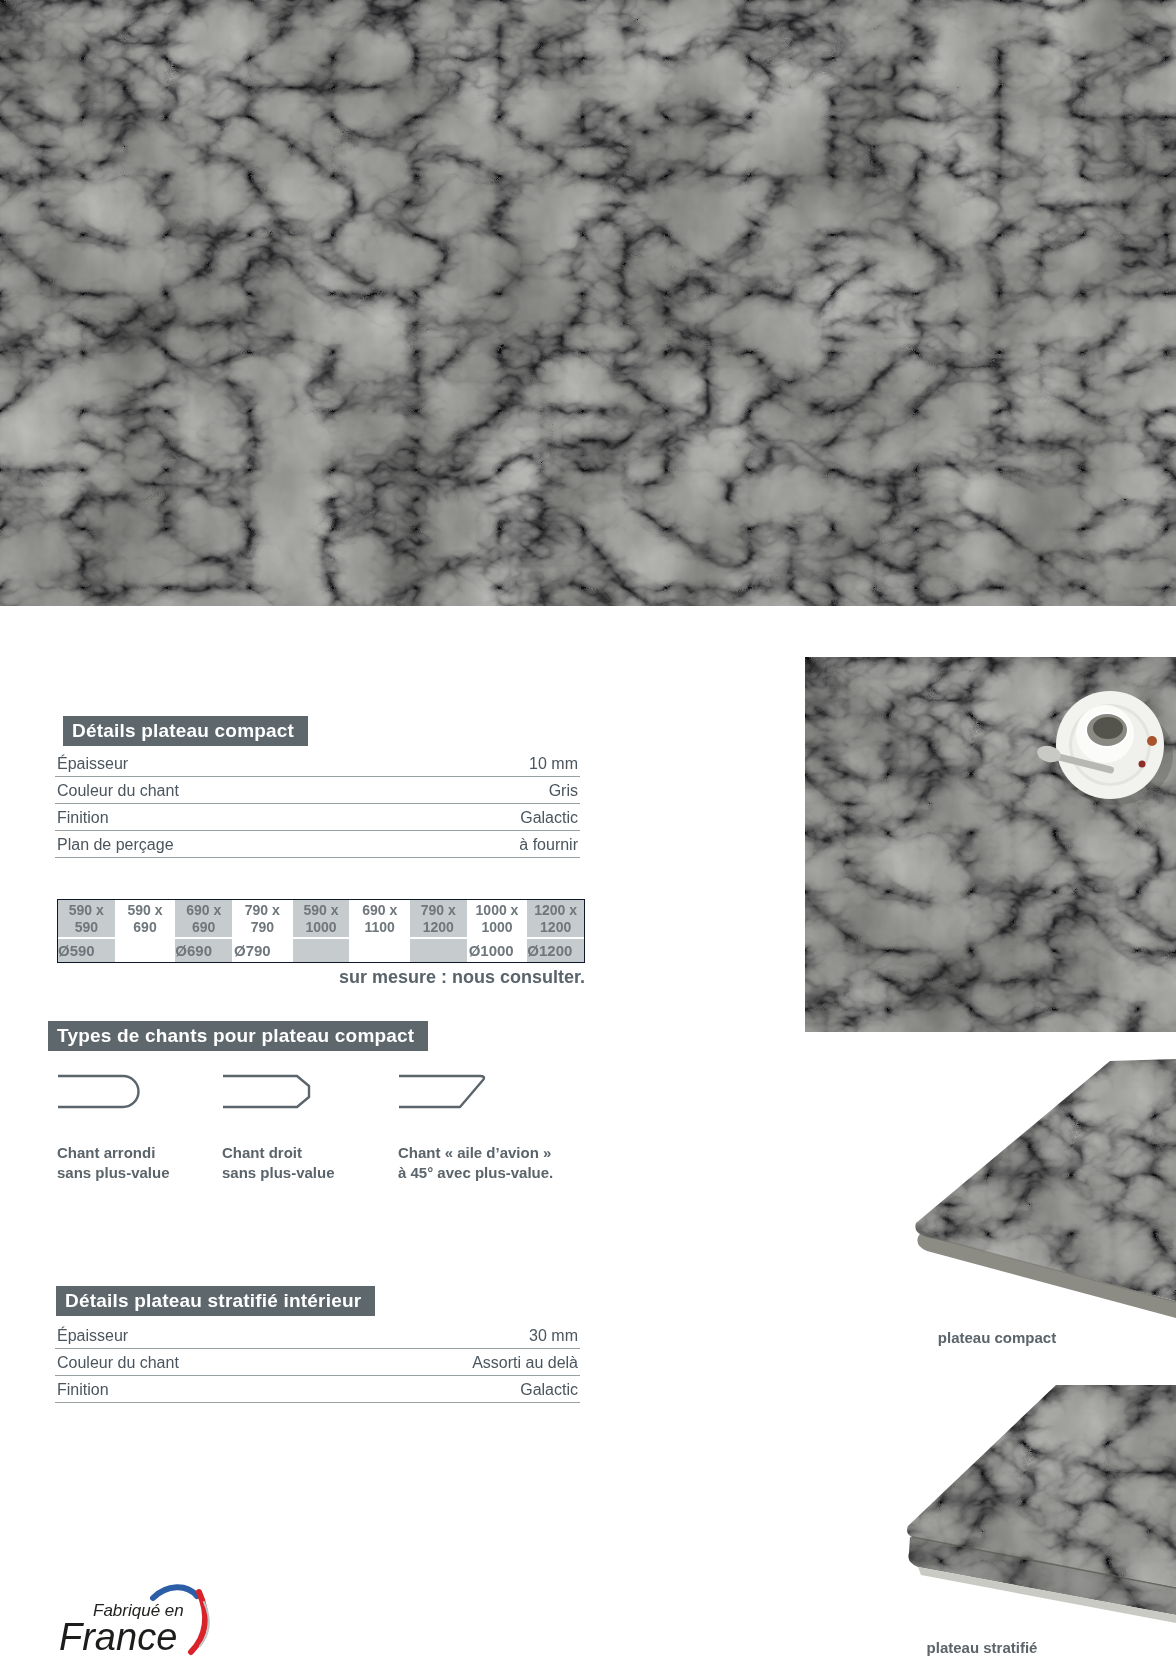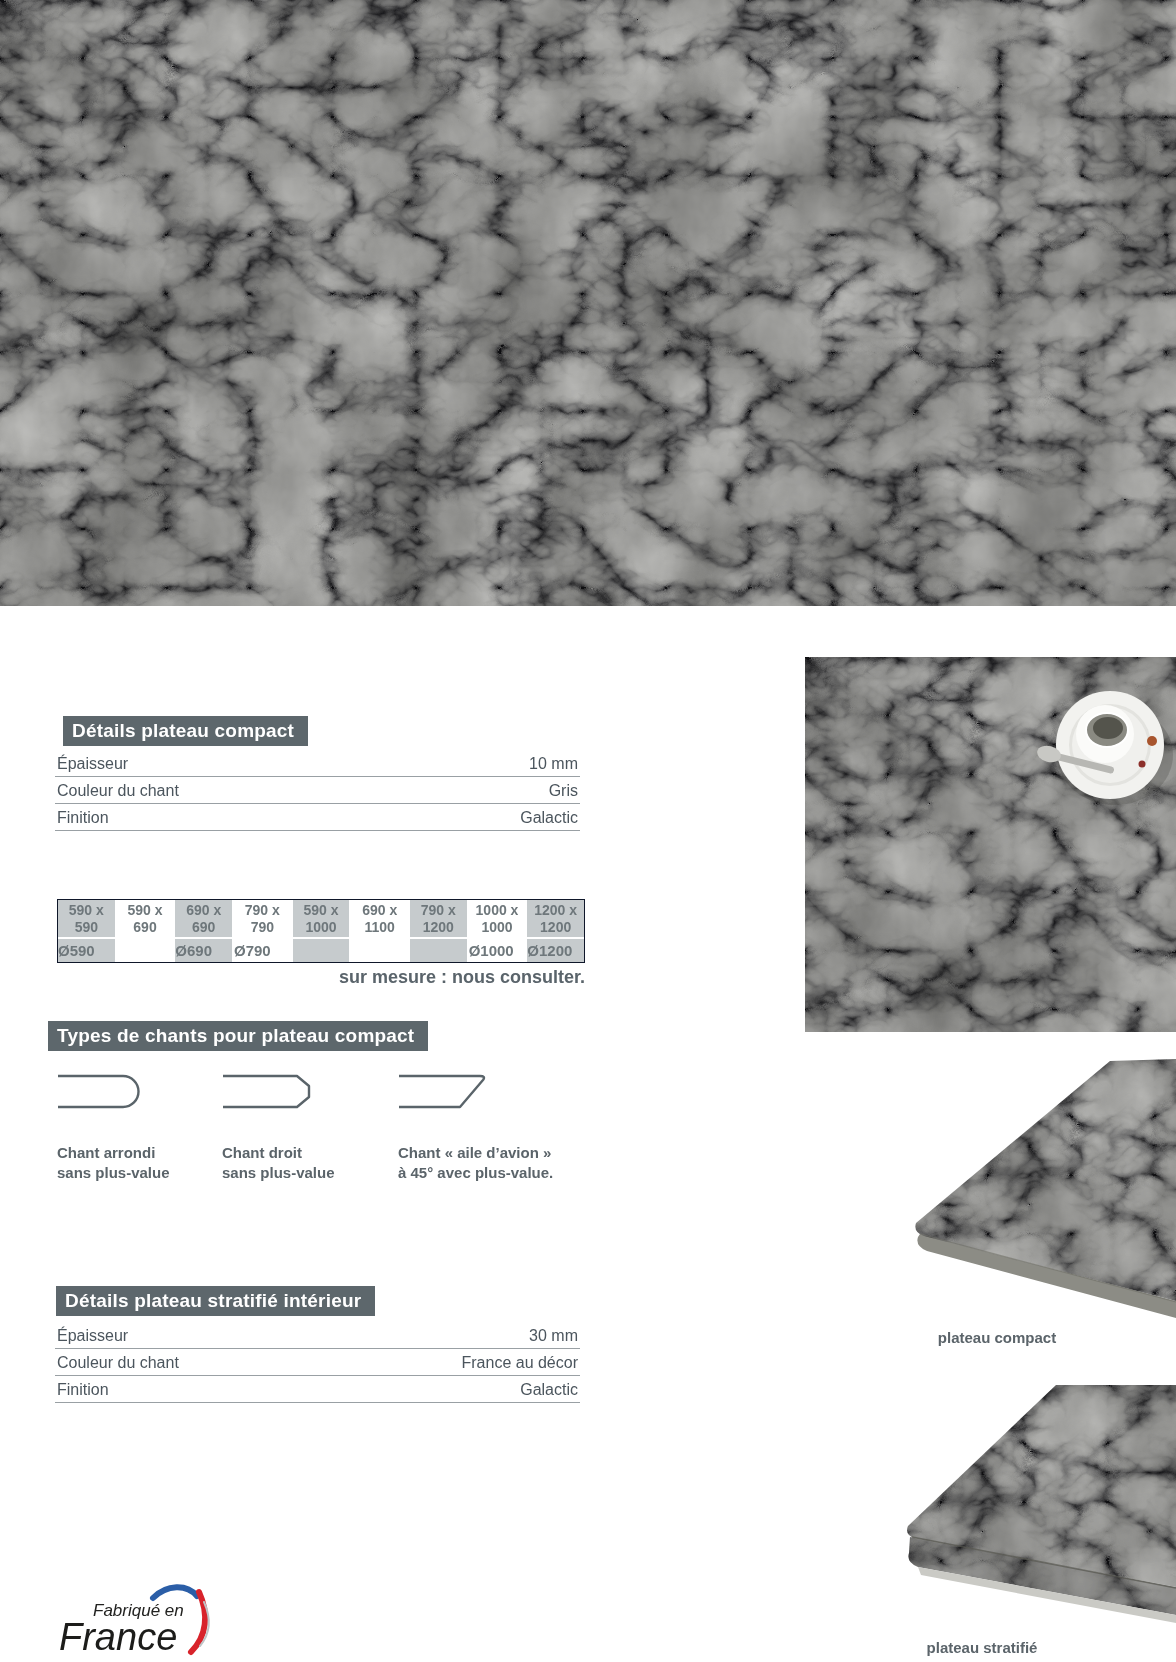--- a/index.html
+++ b/index.html
@@ -114,20 +114,24 @@
     <span>10 mm</span>
   </div>
   <div class="spec-row">
     <span>Couleur du chant</span>
     <span>Gris</span>
   </div>
   <div class="spec-row">
     <span>Finition</span>
     <span>Galactic</span>
   </div>
+  <div class="spec-row">
+    <span>Plan de perçage</span>
+    <span>à fournir</span>
+  </div>
 </div>
 
 <div class="abs size-grid" style="left:57px;top:899px;">
   <div class="size-cell g">
       <span>590 x</span>
       <span>590</span>
     </div>
   <div class="size-cell w">
       <span>590 x</span>
       <span>690</span>
@@ -211,21 +215,21 @@
   <span class="section-title">Détails plateau stratifié intérieur</span>
 </div>
 
 <div class="abs spec-table" style="left:55px;top:1322px;">
   <div class="spec-row">
     <span>Épaisseur</span>
     <span>30 mm</span>
   </div>
   <div class="spec-row">
     <span>Couleur du chant</span>
-    <span>France au décor</span>
+    <span>Assorti au delà</span>
   </div>
   <div class="spec-row">
     <span>Finition</span>
     <span>Galactic</span>
   </div>
 </div>
 
 <div class="abs photo" style="left:905px;top:1058px;width:271px;height:262px;">
   <svg width="271" height="262">
     <path d="M15 176 L271 243 L271 260 L22 193 Q10 188 13 179 Z" fill="#8c8c85"></path>

